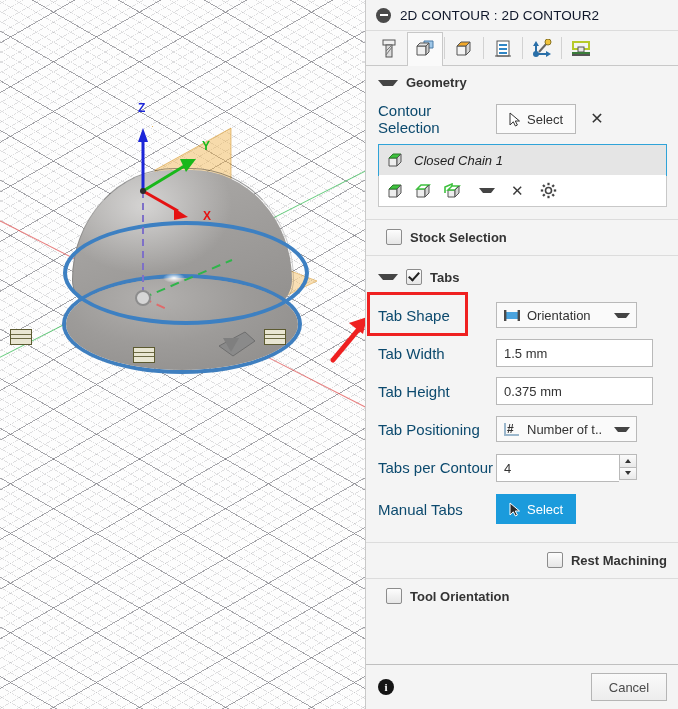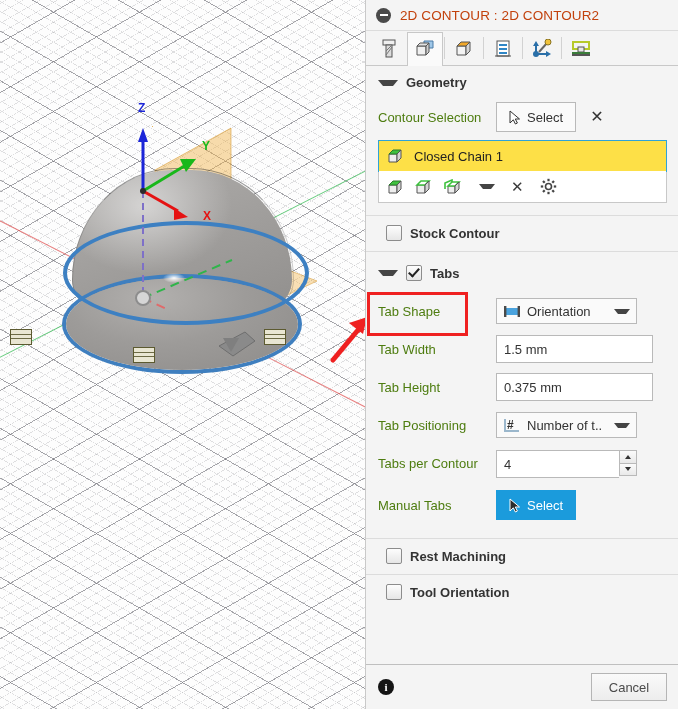--- a/index.html
+++ b/index.html
@@ -92,21 +92,21 @@
   }
   #panel-header{
     height:30px;flex:0 0 30px;display:flex;align-items:center;gap:9px;
     padding:0 10px;background:#f4f4f4;border-bottom:1px solid #dcdcdc;
   }
   .hdr-collapse{
     width:15px;height:15px;border-radius:50%;background:#4a4a4a;
     display:flex;align-items:center;justify-content:center;flex:0 0 15px;cursor:pointer;
   }
   .hdr-collapse i{display:block;width:8px;height:2px;background:#fff;}
-  #panel-title{font-size:13.5px;color:#c2410c;letter-spacing:.1px;white-space:nowrap;}
+  #panel-title{font-size:13.5px;color:#0f172a;letter-spacing:.1px;white-space:nowrap;}
 
   #tabstrip{
     height:34px;flex:0 0 34px;display:flex;align-items:flex-end;
     background:#f4f4f4;border-bottom:1px solid #c8c8c8;padding-left:5px;
   }
   .tabbtn{
     width:34px;height:32px;display:flex;align-items:center;justify-content:center;
     border:1px solid transparent;border-bottom:none;cursor:pointer;position:relative;
   }
   .tabbtn.sel{background:#fafafa;border-color:#c8c8c8;}
@@ -125,35 +125,35 @@
     width:14px;height:14px;flex:0 0 14px;border:1px solid #8c8c8c;border-radius:2px;
     background:linear-gradient(#fdfdfd,#e6e6e6);position:relative;cursor:pointer;
   }
   .chk.on:after{
     content:"";position:absolute;left:4px;top:0px;width:4px;height:9px;
     border:solid #222;border-width:0 2px 2px 0;transform:rotate(42deg);
   }
   .divider{height:1px;background:#dcdcdc;margin:2px 0 0 0;}
 
   .row{display:flex;align-items:center;padding:4px 12px;min-height:30px;}
-  .row .lbl{width:118px;flex:0 0 118px;font-size:13px;color:#4d7c0f;}
+  .row .lbl{width:118px;flex:0 0 118px;font-size:15px;color:#0c4a6e;}
   .ctl{flex:1 1 auto;display:flex;align-items:center;}
 
   .btn-select{
     display:inline-flex;align-items:center;gap:6px;
     height:28px;padding:0 12px;background:#fafafa;border:1px solid #b9b9b9;
     font-size:13px;color:#333;cursor:pointer;
   }
   .btn-select.primary{background:#1b9bdc;border-color:#1b9bdc;color:#fff;}
   .xbtn{margin-left:14px;font-size:16px;color:#333;cursor:pointer;line-height:1;}
 
   .sel-list{margin:4px 12px 0 12px;border:1px solid #c8c8c8;background:#fff;}
   .sel-item{
     display:flex;align-items:center;gap:9px;height:30px;padding:0 8px;
-    background:#fde047;border:1px solid #2fa3d8;margin:-1px;cursor:pointer;font-size:13px;color:#222;
+    background:#e5e5e5;border:1px solid #2fa3d8;margin:-1px;cursor:pointer;font-size:13px;color:#222;font-style:italic;
   }
   .sel-tools{display:flex;align-items:center;gap:10px;height:31px;padding:0 8px;background:#fff;}
   .sel-tools .mini{cursor:pointer;display:flex;align-items:center;}
 
   .input{
     height:26px;width:141px;border:1px solid #b9b9b9;background:#fff;
     display:flex;align-items:center;padding:0 7px;font-size:13px;color:#333;cursor:text;
   }
   .dropdown{
     height:26px;width:141px;border:1px solid #b9b9b9;background:#fafafa;
@@ -400,21 +400,21 @@
               </g>
             </svg>
           </span>
         </div>
       </div>
 
       <div class="divider" style="margin-top:12px;"></div>
 
       <div class="section-head" style="padding-left:20px;">
         <span class="chk"></span>
-        <span>Stock Contour</span>
+        <span>Stock Selection</span>
       </div>
 
       <div class="divider"></div>
 
       <div class="section-head" style="padding:13px 12px 11px 12px;">
         <span class="caret"></span>
         <span class="chk on"></span>
         <span>Tabs</span>
       </div>
 
@@ -485,21 +485,21 @@
             <svg width="12" height="15" viewBox="0 0 12 15" class="cursor-ic">
               <polygon points="1,1 1,13 4.3,9.8 6.4,14 8.4,13 6.3,9 10.5,9" fill="#2b2b2b" stroke="#fff" stroke-width="1"></polygon>
             </svg>
             <span>Select</span>
           </div>
         </div>
       </div>
 
       <div class="divider" style="margin-top:10px;"></div>
 
-      <div class="section-head" style="padding-left:20px;">
+      <div class="section-head" style="padding-left:20px;justify-content:flex-end;">
         <span class="chk"></span>
         <span>Rest Machining</span>
       </div>
 
       <div class="divider"></div>
 
       <div class="section-head" style="padding-left:20px;">
         <span class="chk"></span>
         <span>Tool Orientation</span>
       </div>

